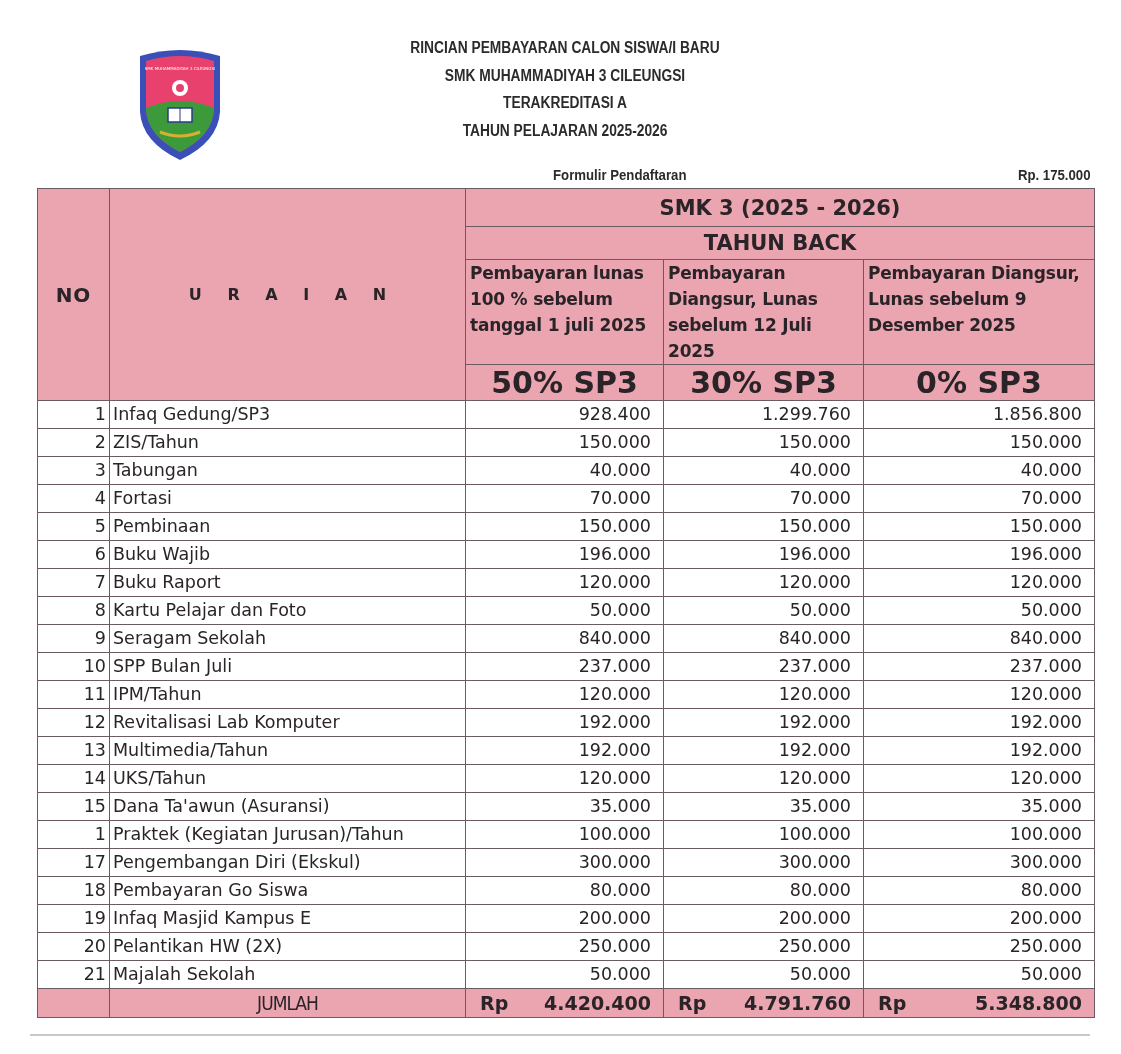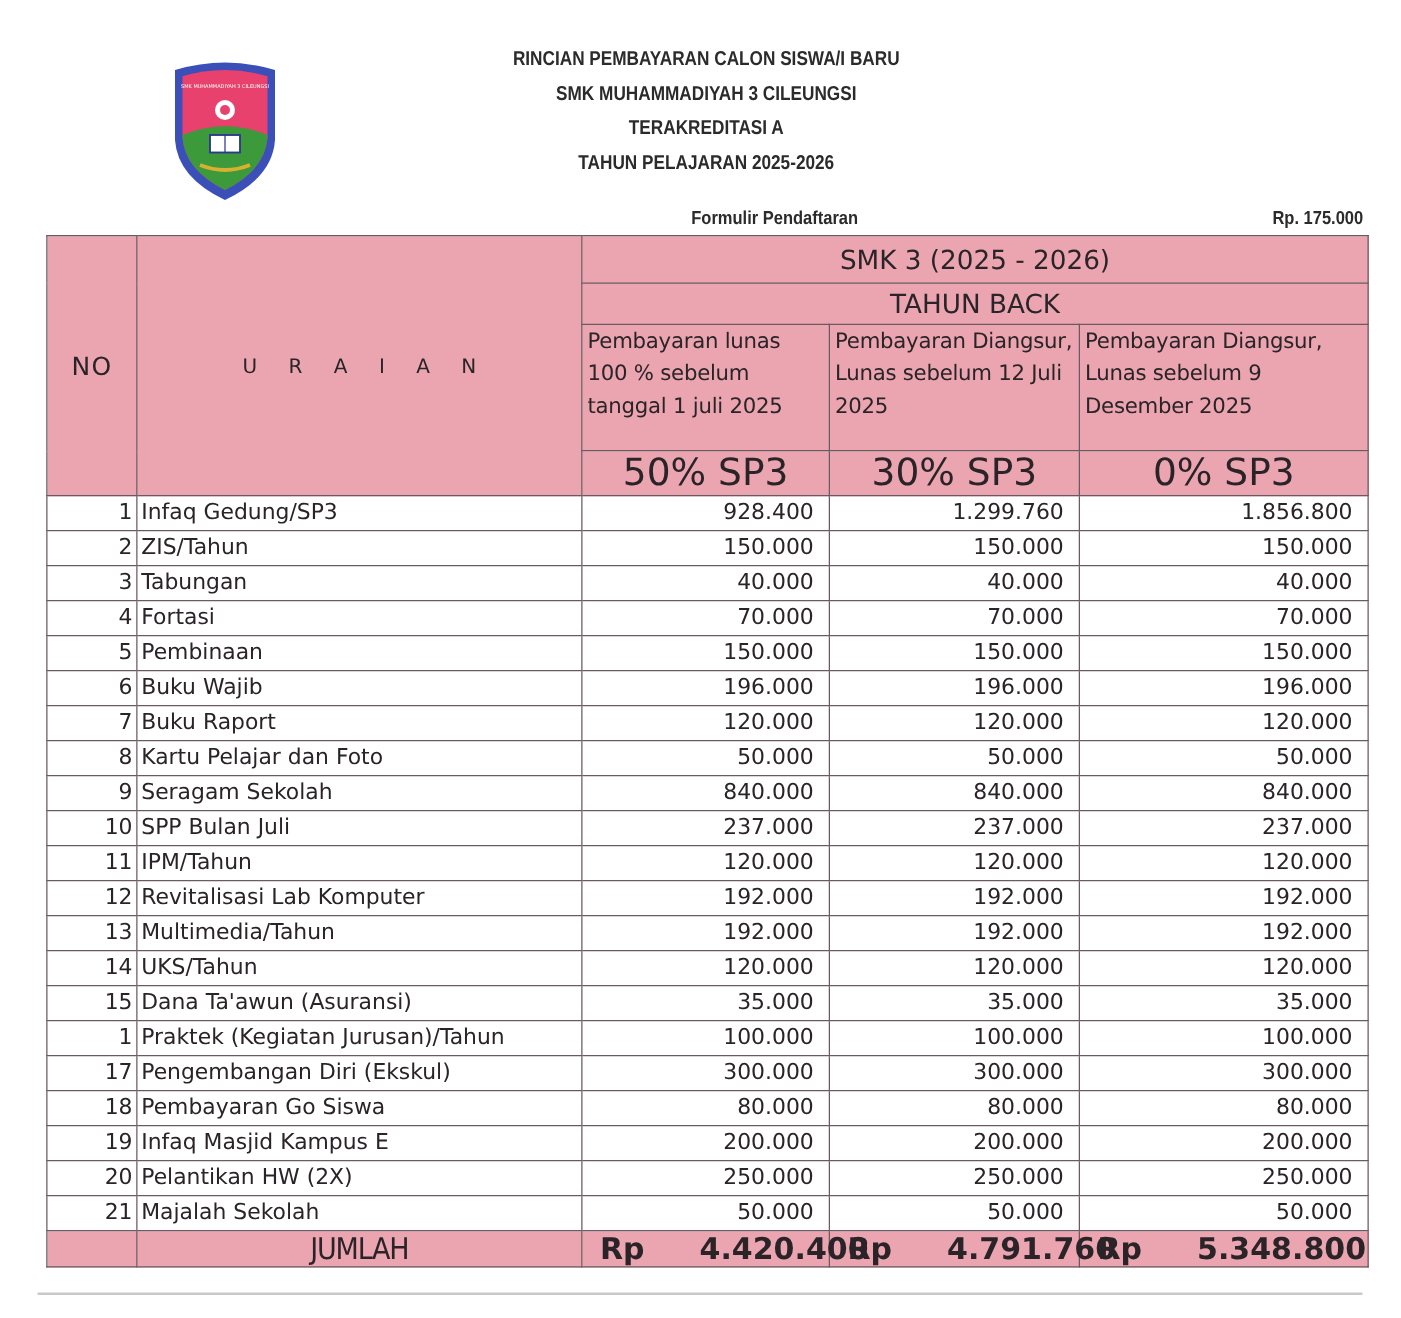--- a/index.html
+++ b/index.html
@@ -21,35 +21,35 @@
   .formulir.label { left: 553px; transform: scaleX(0.88); transform-origin: left top; }
   .formulir.value { right: 30px; transform: scaleX(0.88); transform-origin: right top; }
 
   table.fee {
     position: absolute; left: 37px; top: 188px; width: 1057px;
     border-collapse: collapse; table-layout: fixed;
     font-family: "DejaVu Sans", sans-serif; font-size: 17px; color: #2a2428;
   }
   table.fee td, table.fee th { border: 1px solid #6b5a62; padding: 0; }
   .pink { background: #eba5b0; }
-  th { font-weight: normal; }
+  th { font-weight: bold; }
   .h-no { font-size: 20px; letter-spacing: 1px; margin-top: 32px; }
   .h-uraian { font-size: 16px; letter-spacing: 10px; padding-left: 10px !important; }
   .h-smk { font-size: 21px; height: 37px; }
   .h-cash { font-size: 21px; height: 32px; }
   .h-desc { font-size: 17px; text-align: left; vertical-align: top; line-height: 26px;
             padding: 0 2px 0 4px !important; height: 100px; letter-spacing: -0.2px; }
   .h-pct { font-size: 30px; height: 30px; }
   tr.item td { height: 27px; line-height: 27px; font-size: 17.5px; }
   td.no { text-align: right; padding-right: 3px !important; }
   td.desc { text-align: left; padding-left: 3px !important; white-space: nowrap; }
   td.amt { text-align: right; padding-right: 12px !important; }
-  tr.total td { height: 28px; font-weight: bold; font-size: 24px; }
+  tr.total td { height: 28px; font-weight: bold; font-size: 19px; }
   td.jumlah { text-align: center; font-weight: normal !important; font-family: "DejaVu Sans Condensed", "DejaVu Sans", sans-serif; letter-spacing: -1px; }
-  .tot-wrap { display: flex; justify-content: flex-start; padding: 0 12px 0 14px; gap: 44px; }
+  .tot-wrap { display: flex; justify-content: space-between; padding: 0 12px 0 14px; }
   .bottom-line { position: absolute; left: 30px; top: 1034px; width: 1060px; height: 2px; background: #c9c9c9; }
 </style>
 </head>
 <body>
 
 <svg class="logo" viewBox="0 0 92 116">
   <path d="M6 10 Q46 -2 86 10 L86 66 Q84 96 46 114 Q8 96 6 66 Z" fill="#3b4fb8"></path>
   <path d="M12 15 Q46 5 80 15 L80 64 Q78 90 46 106 Q14 90 12 64 Z" fill="#e8416d"></path>
   <path d="M12 62 Q46 48 80 62 L80 64 Q78 90 46 106 Q14 90 12 64 Z" fill="#3c9a3a"></path>
   <circle cx="46" cy="42" r="8" fill="#ffffff"></circle>

